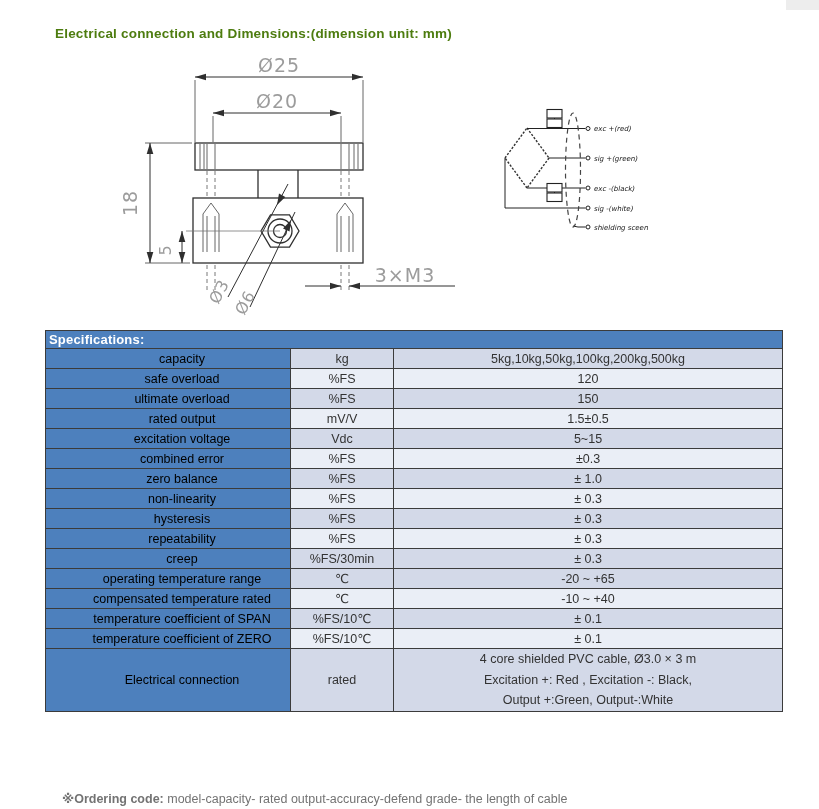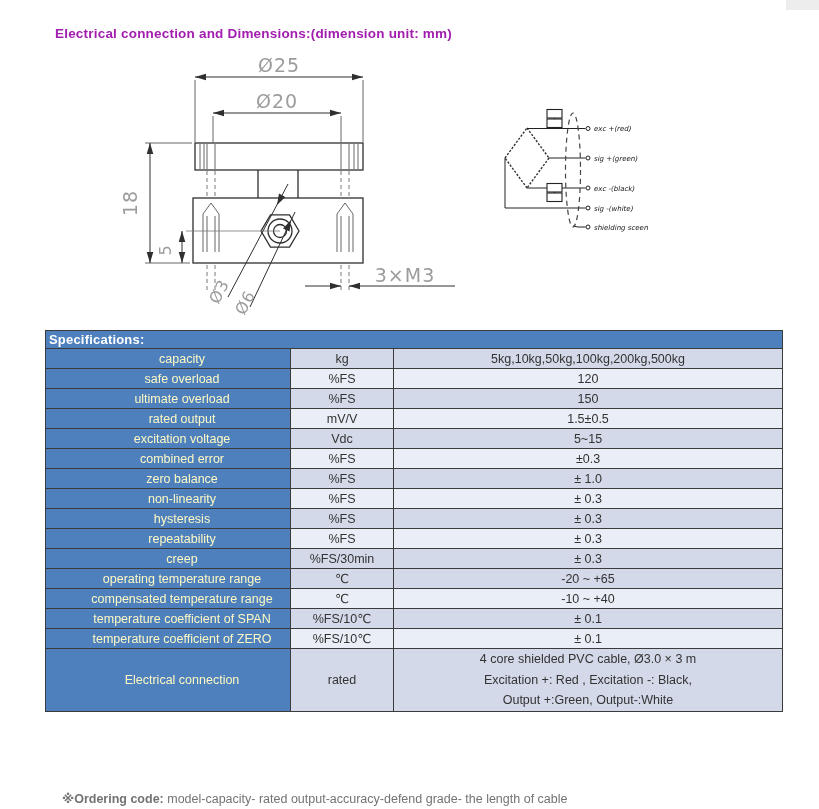--- a/index.html
+++ b/index.html
@@ -12,21 +12,21 @@
   }
   *{box-sizing:border-box;}
   html,body{margin:0;padding:0;}
   body{
     width:819px;height:809px;position:relative;background:#ffffff;
     font-family:"Liberation Sans","DejaVu Sans",sans-serif;overflow:hidden;
   }
   .corner-block{position:absolute;left:786px;top:0;width:33px;height:10px;background:#ededed;}
   .page-title{
     position:absolute;left:55px;top:26px;font-size:13.5px;font-weight:bold;
-    color:#a21caf;letter-spacing:.2px;
+    color:#4d7c0f;letter-spacing:.2px;
   }
   svg.drawing{position:absolute;left:0;top:55px;}
 
   
   .ln{stroke:var(--line);fill:none;stroke-width:1.3;}
   .thin{stroke:#555;fill:none;stroke-width:.9;}
   .ctr{stroke:#777;fill:none;stroke-width:.8;}
   .dsh{stroke:#6a6a6a;fill:none;stroke-width:.9;stroke-dasharray:4 3;}
   .dim{stroke:#2f2f2f;fill:none;stroke-width:1;}
   .dt{fill:var(--dim-text);font-size:19px;letter-spacing:1px;font-family:"DejaVu Sans",sans-serif;}
@@ -41,21 +41,21 @@
 
   
   .spec-wrap{position:absolute;left:45px;top:330px;width:737px;}
   table.spec{border-collapse:collapse;width:737px;table-layout:fixed;font-size:12.5px;color:#333;}
   table.spec th,table.spec td{border:1px solid var(--grid);}
   th.spec-header{
     background:var(--accent-blue);color:#fff;text-align:left;font-weight:bold;
     font-size:13px;height:16px;padding:1px 3px;letter-spacing:.2px;
   }
   td{text-align:center;height:20px;padding:0 2px;vertical-align:middle;}
-  td.param{background:var(--accent-blue);color:#fef9c3;padding-left:30px;}
+  td.param{background:var(--accent-blue);color:#000000;padding-left:30px;}
   tr.dark td.unit,tr.dark td.value{background:var(--row-dark);}
   tr.light td.unit,tr.light td.value{background:var(--row-light);}
   tr.multiline td{height:auto;}
   .vline{line-height:20.5px;white-space:nowrap;}
   .footer-note{position:absolute;left:62px;top:791px;font-size:12.5px;color:#737373;}
   .footer-note b{font-weight:bold;}
 </style>
 </head>
 <body>
 
@@ -249,21 +249,21 @@
           <td class="param">creep</td>
           <td class="unit">%FS/30min</td>
           <td class="value">± 0.3</td>
         </tr>
         <tr class="dark">
           <td class="param">operating temperature range</td>
           <td class="unit">℃</td>
           <td class="value">-20 ~ +65</td>
         </tr>
         <tr class="light">
-          <td class="param">compensated temperature range</td>
+          <td class="param">compensated temperature rated</td>
           <td class="unit">℃</td>
           <td class="value">-10 ~ +40</td>
         </tr>
         <tr class="dark">
           <td class="param">temperature coefficient of SPAN</td>
           <td class="unit">%FS/10℃</td>
           <td class="value">± 0.1</td>
         </tr>
         <tr class="light">
           <td class="param">temperature coefficient of ZERO</td>

